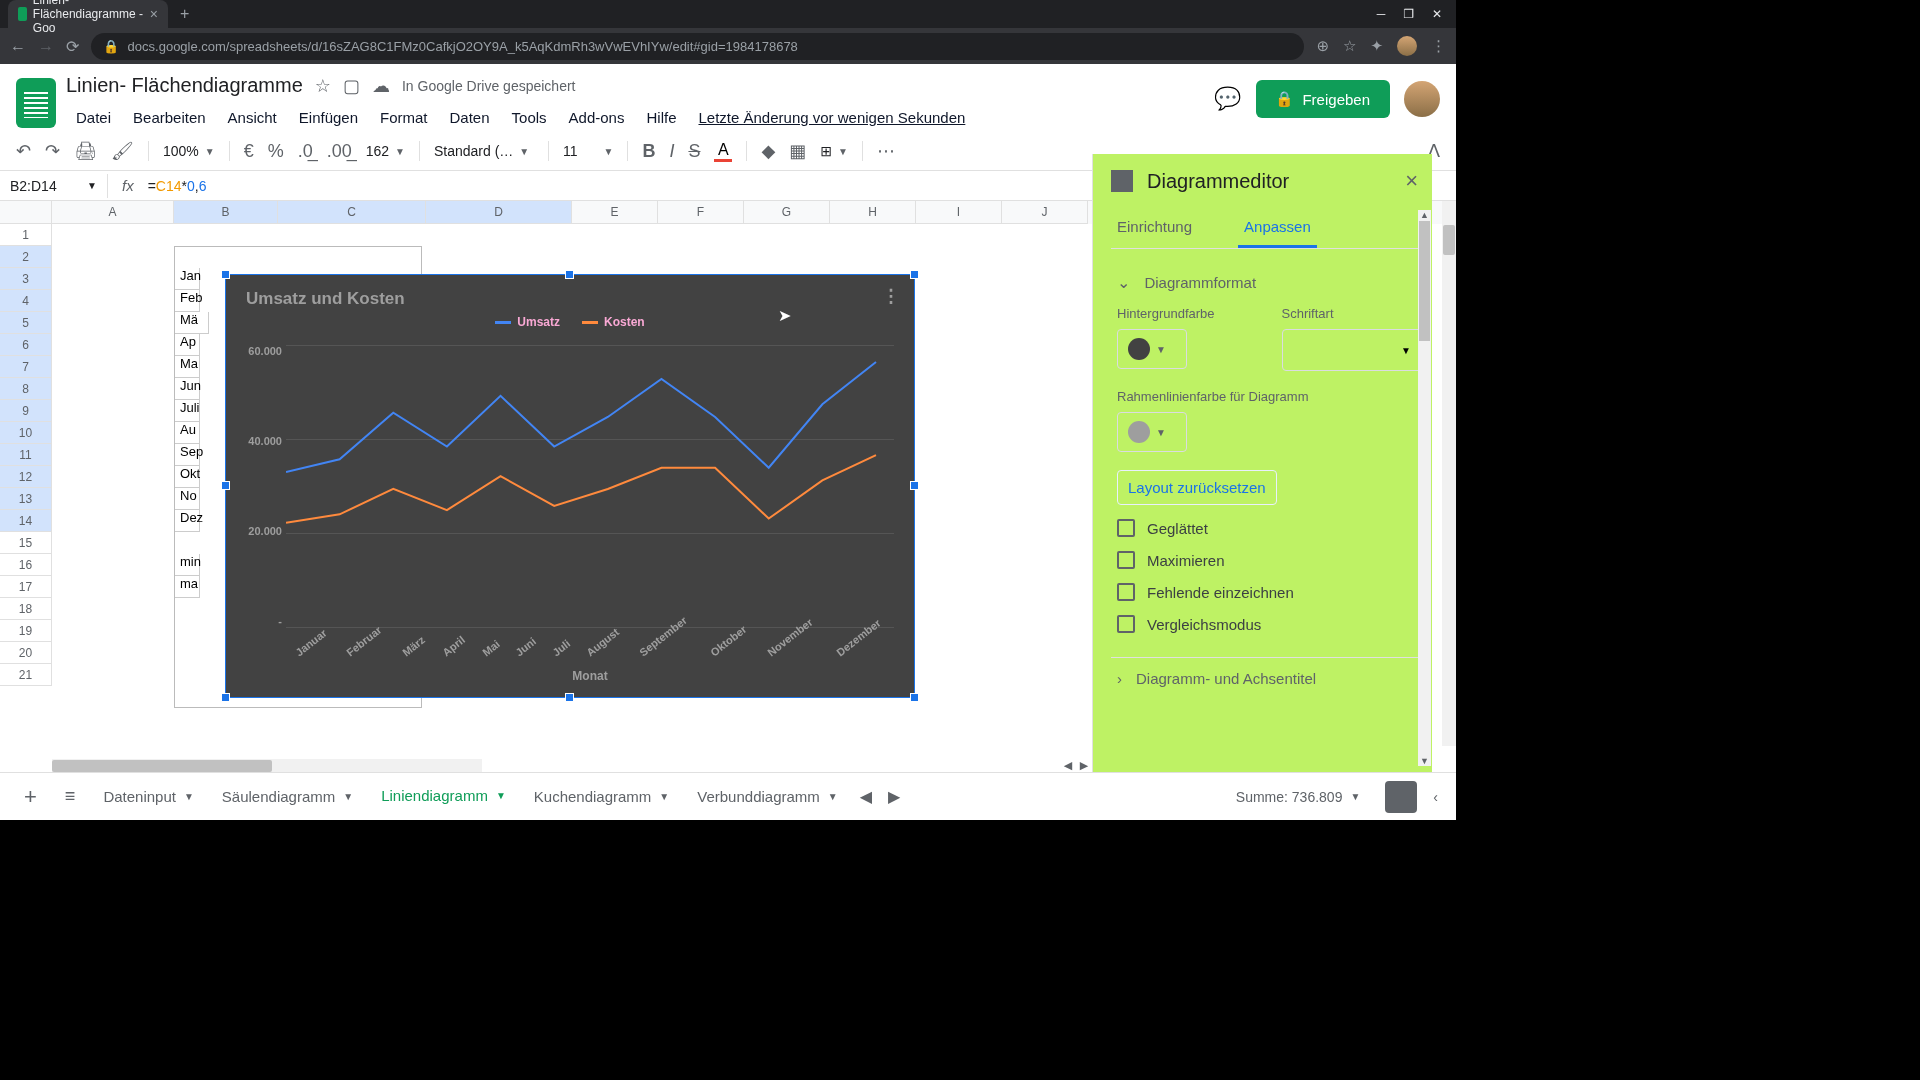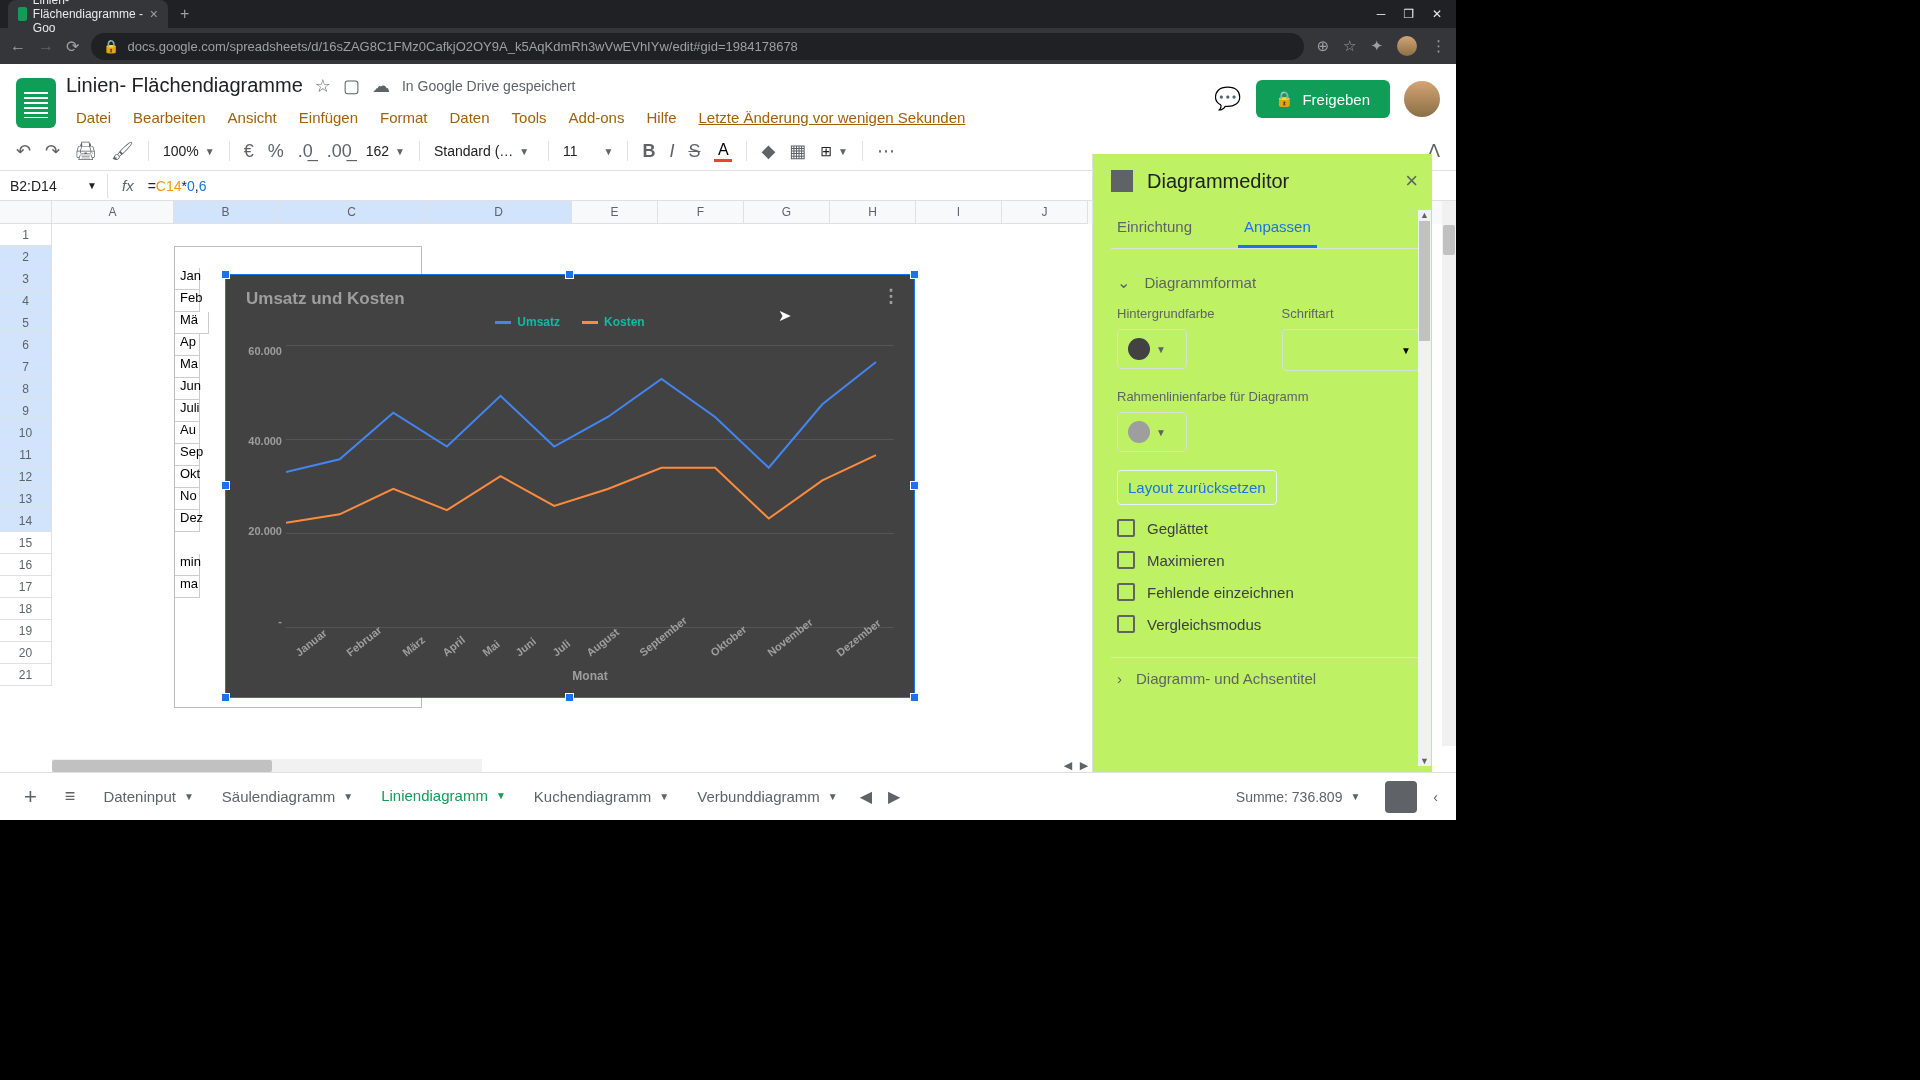--- a/index.html
+++ b/index.html
@@ -27,21 +27,21 @@
 .sheets-header { padding: 10px 16px 0; display: flex; align-items: flex-start; gap: 10px; }
 .sheets-logo { width: 40px; height: 50px; background: #0f9d58; border-radius: 6px; position: relative; margin-top: 4px; }
 .sheets-logo::after { content: ''; position: absolute; top: 14px; left: 8px; right: 8px; bottom: 10px; background: repeating-linear-gradient(#fff, #fff 2px, #0f9d58 2px, #0f9d58 5px); }
 .doc-area { flex: 1; }
 .doc-title-row { display: flex; align-items: center; gap: 12px; }
 .doc-title { font-size: 20px; color: #202124; }
 .star { color: #5f6368; font-size: 18px; }
 .cloud { color: #5f6368; font-size: 18px; }
 .save-status { color: #5f6368; font-size: 14px; }
 .menubar { display: flex; gap: 2px; margin-top: 6px; }
-.menubar span { padding: 6px 10px; color: #a16207; font-size: 15px; cursor: pointer; }
+.menubar span { padding: 6px 10px; color: #0f172a; font-size: 15px; cursor: pointer; }
 .last-edit { color: #5f6368; text-decoration: underline; font-size: 15px; padding: 6px 10px; }
 .header-right { display: flex; align-items: center; gap: 14px; margin-top: 6px; }
 .comment-icon { font-size: 22px; color: #5f6368; }
 .share-btn { background: #0f9d58; color: #fff; padding: 10px 20px; border-radius: 6px; font-size: 15px; font-weight: 500; display: flex; align-items: center; gap: 8px; border: none; }
 .avatar-large { width: 36px; height: 36px; border-radius: 50%; background: linear-gradient(#d4a574, #8b6f47); }
 
 
 .toolbar { padding: 8px 16px; display: flex; align-items: center; gap: 14px; border-bottom: 1px solid #e0e0e0; }
 .tb-icon { color: #5f6368; font-size: 18px; cursor: pointer; }
 .tb-sep { width: 1px; height: 20px; background: #e0e0e0; }
@@ -86,21 +86,21 @@
 .chart .h-nw { top: -5px; left: -5px; }
 .chart .h-n { top: -5px; left: 50%; margin-left: -5px; }
 .chart .h-ne { top: -5px; right: -5px; }
 .chart .h-w { top: 50%; left: -5px; margin-top: -5px; }
 .chart .h-e { top: 50%; right: -5px; margin-top: -5px; }
 .chart .h-sw { bottom: -5px; left: -5px; }
 .chart .h-s { bottom: -5px; left: 50%; margin-left: -5px; }
 .chart .h-se { bottom: -5px; right: -5px; }
 .chart-title { color: #9e9e9e; font-size: 17px; padding: 14px 20px 6px; }
 .chart-menu { position: absolute; top: 10px; right: 14px; color: #9e9e9e; font-size: 18px; cursor: pointer; }
-.legend { display: flex; justify-content: center; gap: 22px; font-size: 12px; color: #14b8a6; }
+.legend { display: flex; justify-content: center; gap: 22px; font-size: 12px; color: #f9a8d4; }
 .leg-item { display: flex; align-items: center; gap: 6px; }
 .leg-swatch { width: 16px; height: 3px; }
 .plot { position: absolute; top: 70px; left: 60px; right: 20px; bottom: 70px; }
 .yaxis { position: absolute; left: -42px; top: 0; bottom: 0; display: flex; flex-direction: column; justify-content: space-between; font-size: 11px; color: #9e9e9e; text-align: right; width: 38px; }
 .gridlines { position: absolute; inset: 0; }
 .gridlines .gl { position: absolute; left: 0; right: 0; height: 1px; background: #555; }
 .xaxis { position: absolute; left: 0; right: 0; bottom: -34px; display: flex; justify-content: space-around; font-size: 11px; color: #9e9e9e; }
 .xaxis span { transform: rotate(-38deg); transform-origin: top left; }
 .xlabel { position: absolute; bottom: -56px; left: 50%; transform: translateX(-50%); font-size: 12px; color: #9e9e9e; }
 .cursor { position: absolute; top: 306px; left: 778px; font-size: 16px; color: #fff; pointer-events: none; z-index: 100; }

